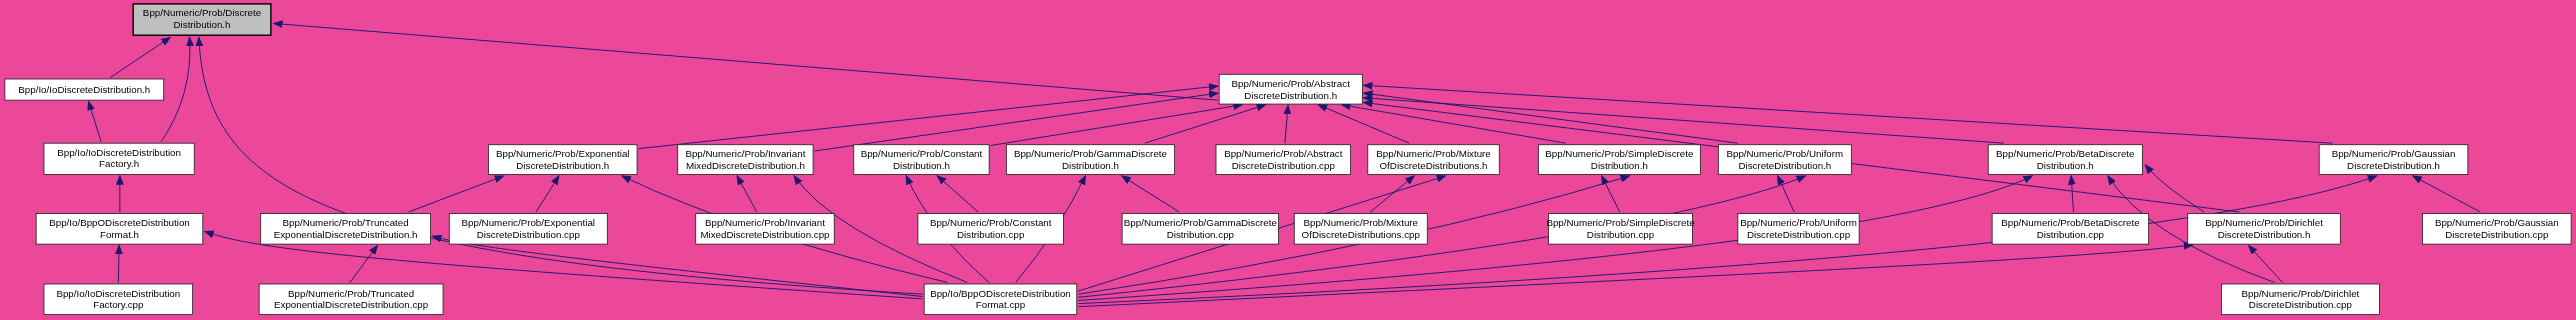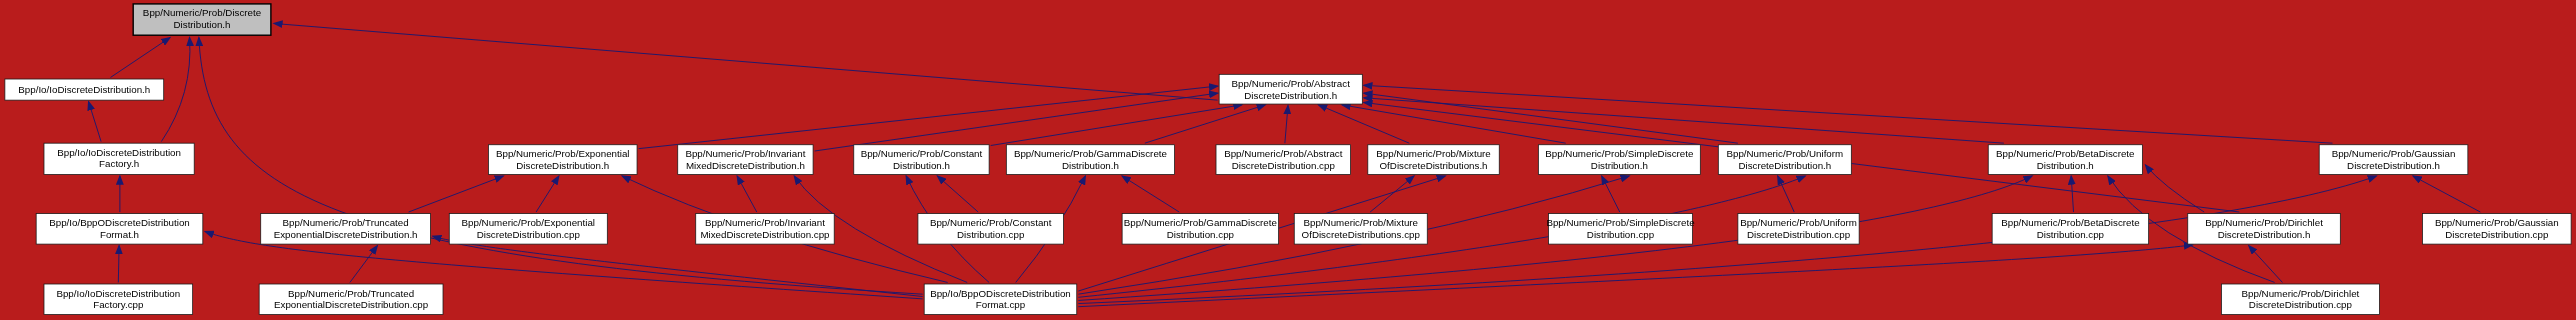--- a/index.html
+++ b/index.html
@@ -1,16 +1,16 @@
 <!DOCTYPE html>
 <html style="font-size:12.5px"><head>
 <meta charset="utf-8">
 <style>
   html,body{margin:0;padding:0;background:#ffffff;}
-  #graph-wrap{position:relative;width:2576px;height:320px;background:#b91c1c;}
+  #graph-wrap{position:relative;width:2576px;height:320px;background:#ec4899;}
   svg{display:block;font-family:"Liberation Sans","DejaVu Sans",sans-serif;}
   .node-rect{fill:#ffffff;stroke:#1a1a1a;stroke-width:1;}
   .node-rect.root{fill:#bfbfbf;stroke:#000000;stroke-width:1.8;}
   .node-label{font-size:12.5px;fill:#000000;text-anchor:middle;}
   .edge{fill:none;stroke-width:1.2;}
 </style>
 </head>
 <body>
 
 <div id="graph-wrap">

